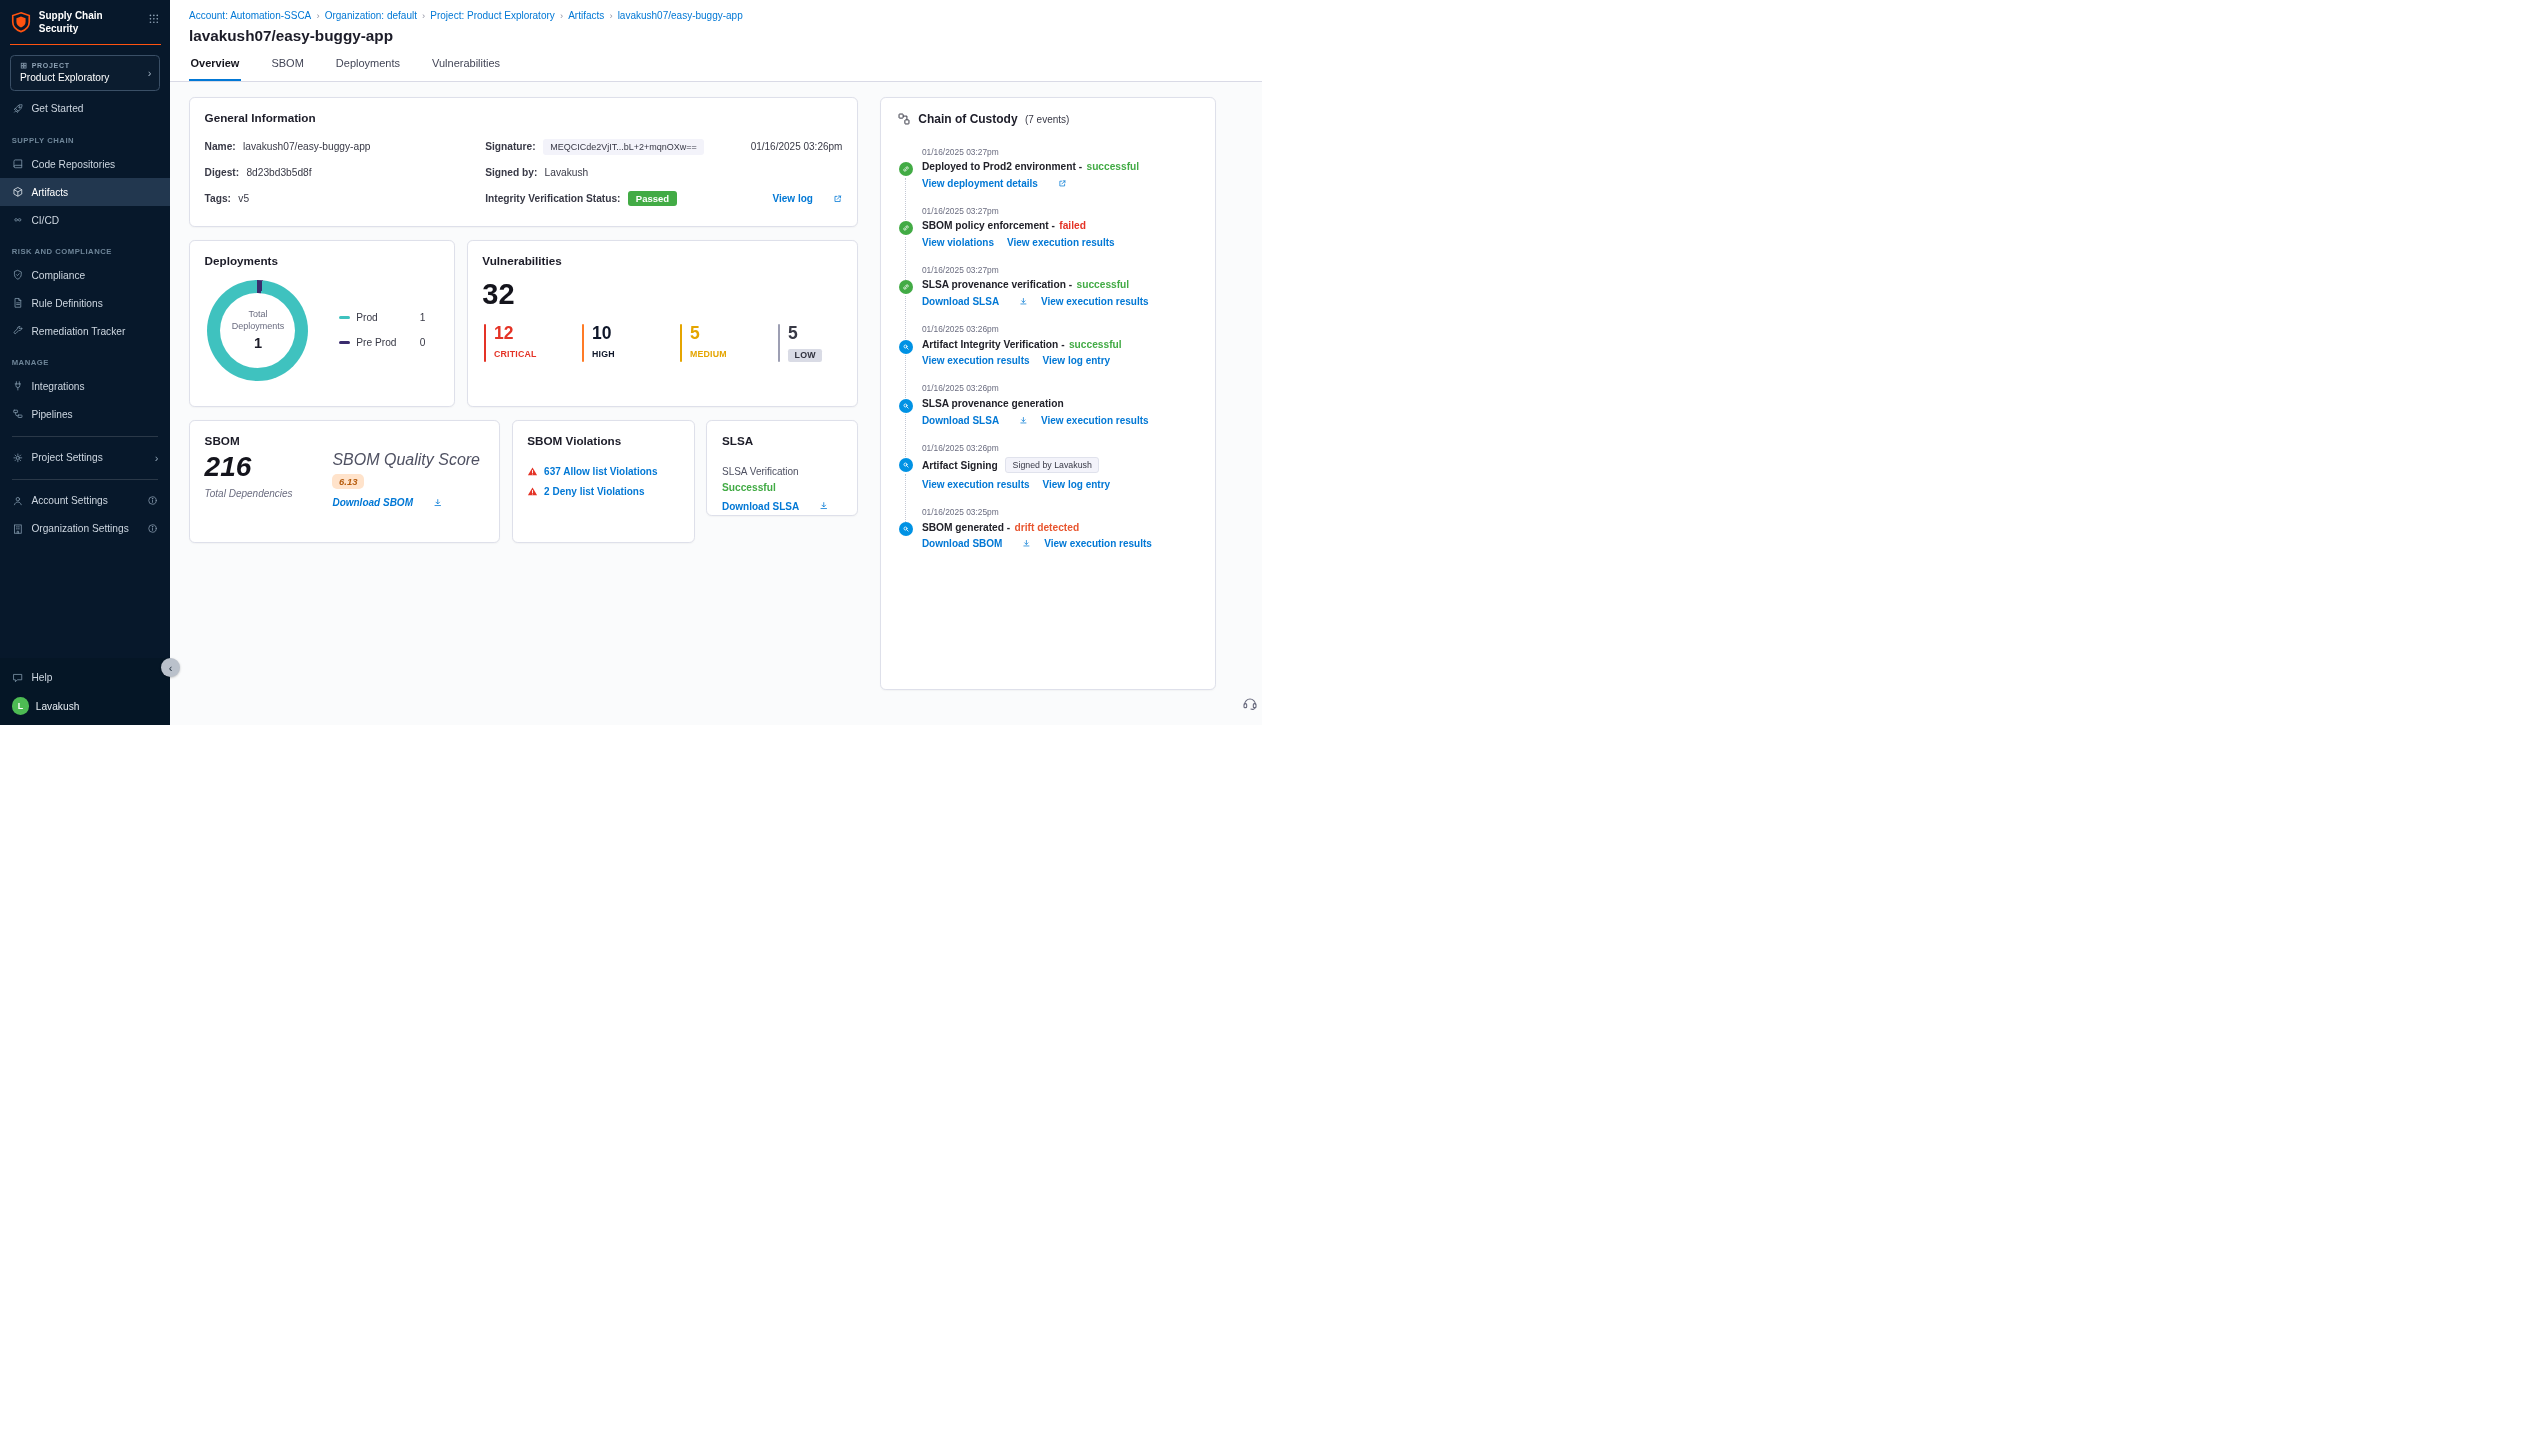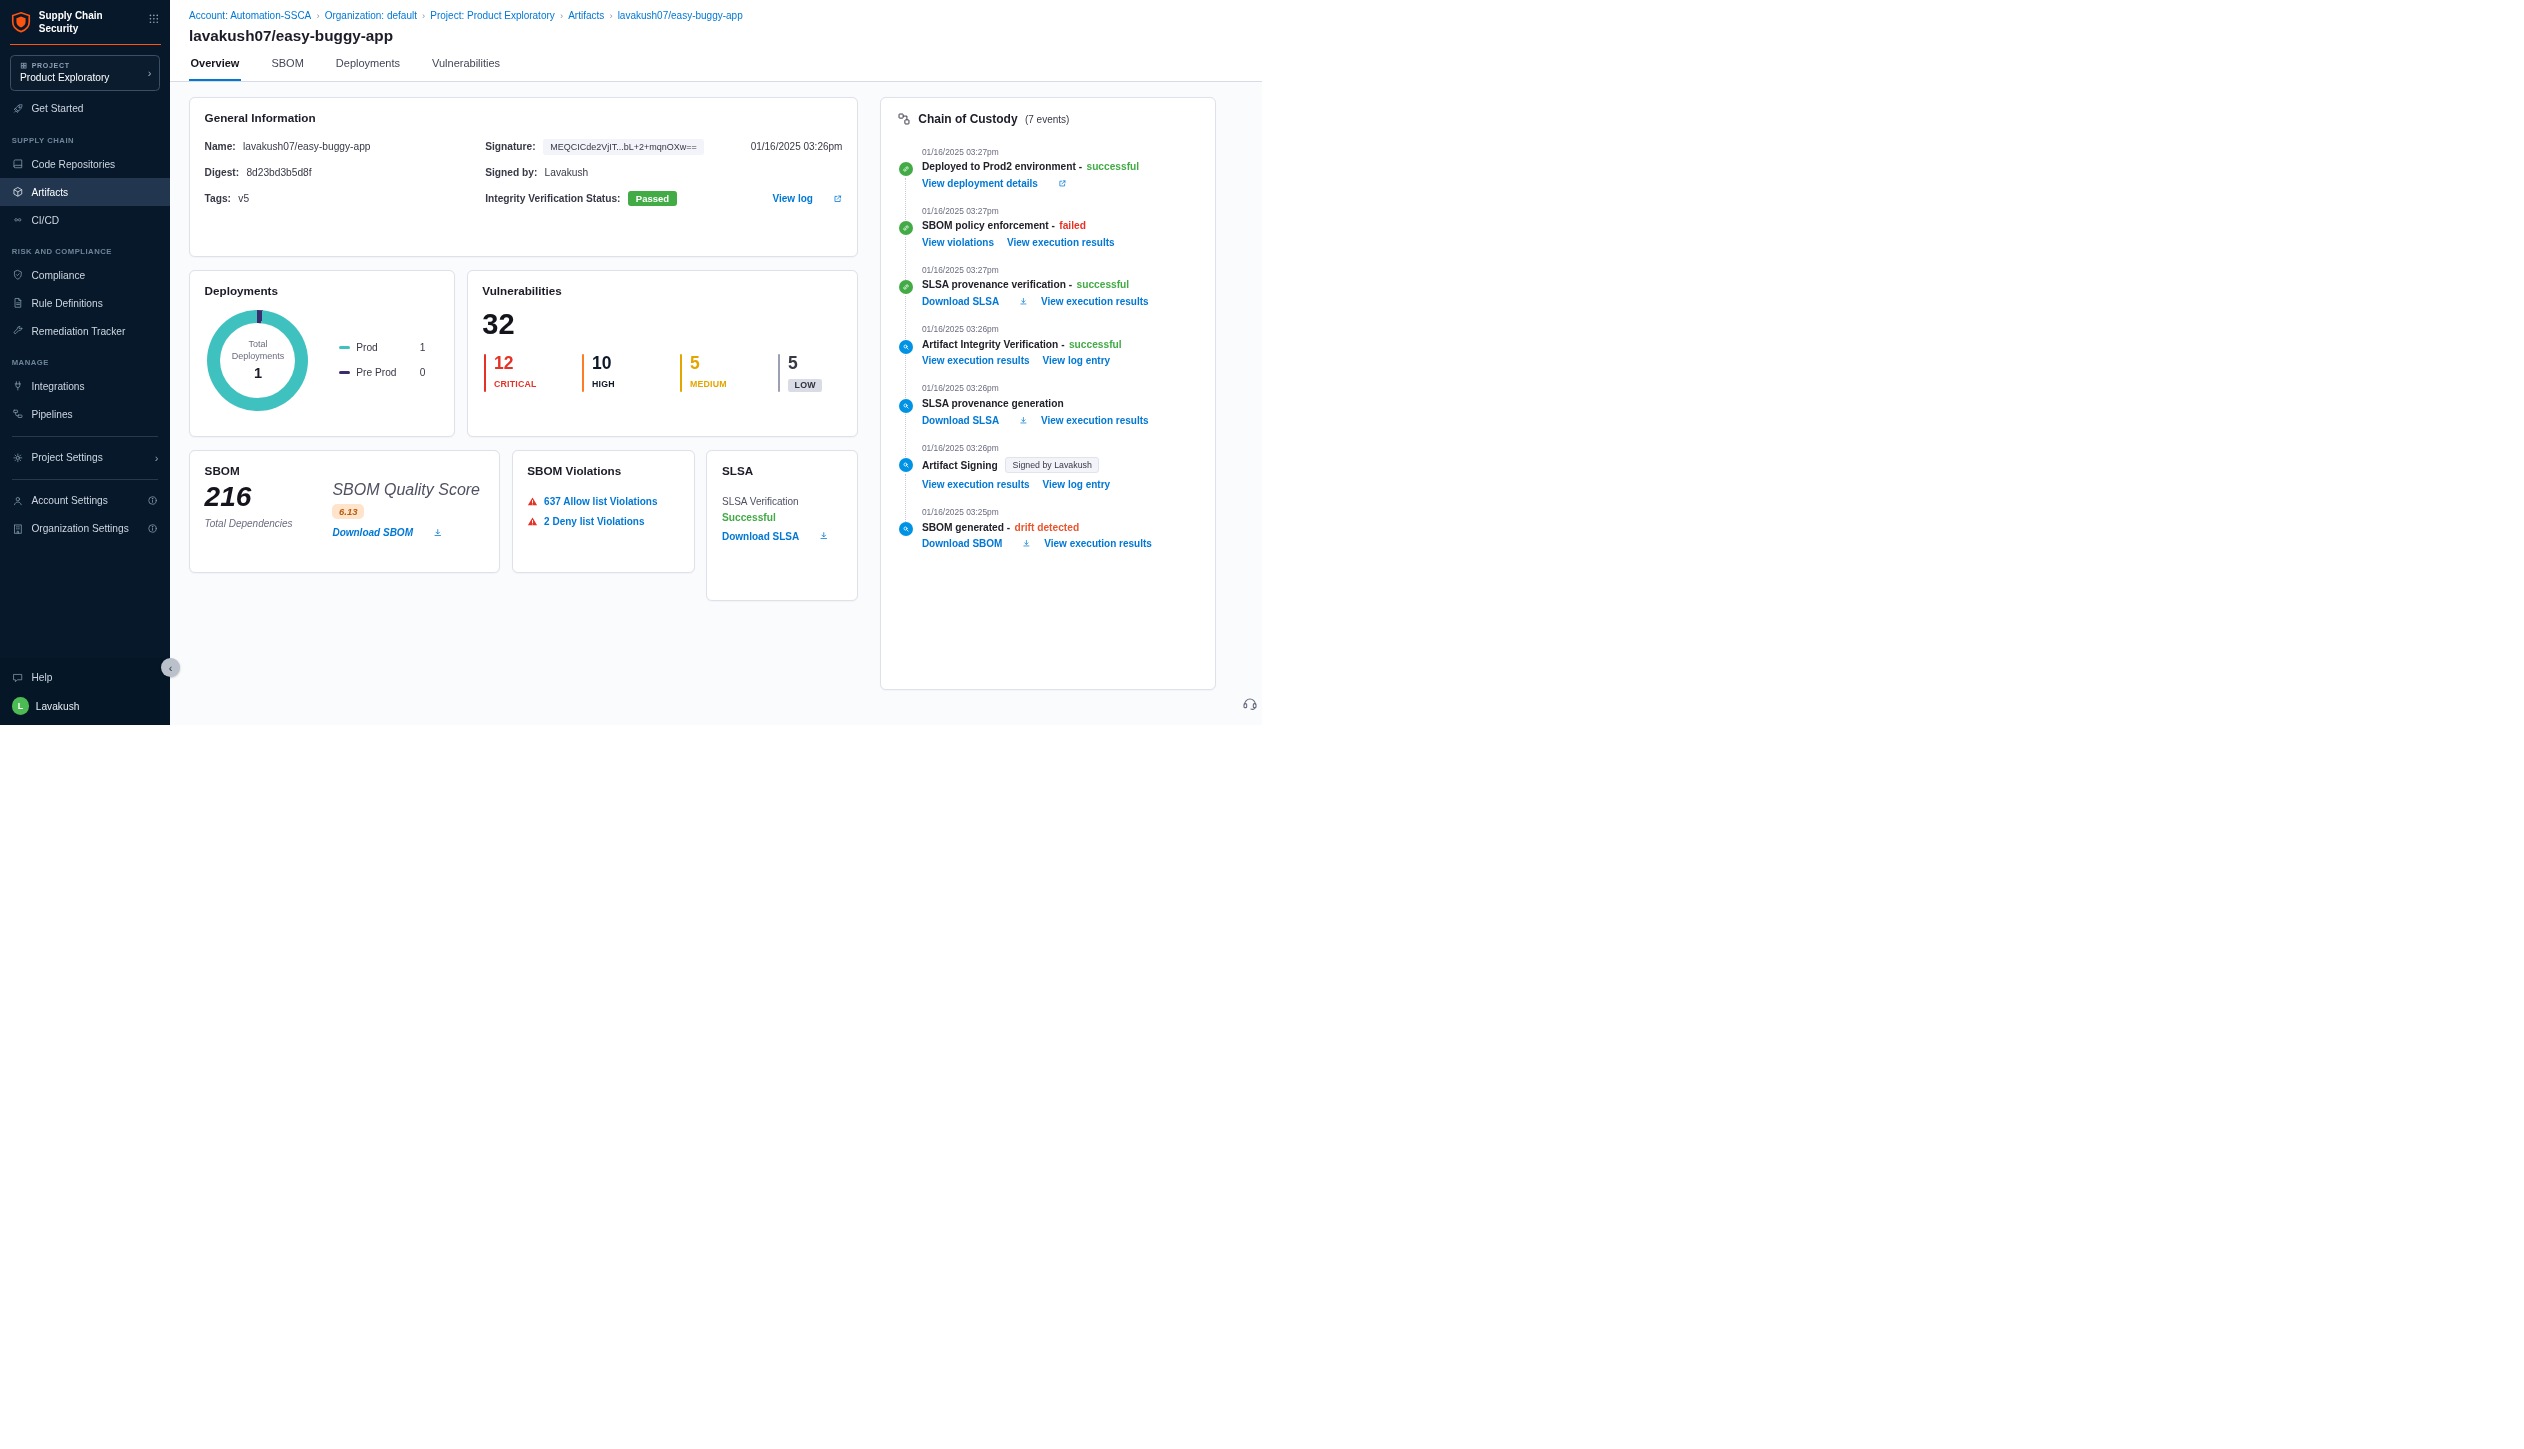--- a/index.html
+++ b/index.html
@@ -53,21 +53,21 @@
   .left-col { width: 669px; min-width: 669px; display: flex; flex-direction: column; gap: 13px; }
   .right-col { width: 336px; min-width: 336px; }
 
   .card { background: #fff; border: 0.7px solid #dee0ea; border-radius: 5.8px; box-shadow: 0 0.7px 1.5px rgba(40,41,61,.04); padding: 13px 14.6px; }
   .card-title { font-size: 11.7px; font-weight: 700; color: #1c1c28; }
 
   .link { color: #0278d5; font-weight: 600; font-size: 10px; display: inline-flex; align-items: center; gap: 20px; cursor: pointer; text-decoration: none; }
   .link svg { flex: 0 0 auto; }
 
   
-  .gi-card { height: 160px; }
+  .gi-card { height: 130px; }
   .gi-grid { display: flex; margin-top: 10.2px; }
   .gi-left { width: 44%; }
   .gi-right { flex: 1; }
   .gi-row { display: flex; align-items: center; height: 26px; font-size: 10.2px; }
   .gi-label { font-weight: 600; color: #383946; margin-right: 7.3px; white-space: nowrap; }
   .gi-value { color: #383946; }
   .pill { background: #f3f3fa; border-radius: 2.9px; padding: 2.9px 7.3px; font-size: 9px; color: #383946; }
   .gi-row .right-slot { margin-left: auto; }
   .badge-pass { background: #42ab45; color: #fff; border-radius: 2.9px; padding: 2.2px 8px; font-size: 9.5px; font-weight: 600; }
   .gi-time { font-size: 10px; color: #383946; }
@@ -108,21 +108,21 @@
   .sbom-left .muted { margin-top: 5.8px; }
   .sbom-right { margin-left: auto; padding-right: 4.4px; }
   .score-label { font-size: 16px; color: #4f5162; }
   .score-pill { display: inline-block; background: #ffe3cb; color: #b75e10; font-weight: 700; font-size: 9.5px; border-radius: 5px; padding: 2.2px 6.6px; margin-top: 5.1px; }
   .sbom-right .link { margin-top: 8px; }
 
   .viol-card { width: 183px; min-width: 183px; height: 123px; }
   .viol-row { display: flex; align-items: center; gap: 5.8px; margin-top: 9.5px; }
   .viol-row.first { margin-top: 19px; }
 
-  .slsa-card { flex: 1; height: 151px; }
+  .slsa-card { flex: 1; height: 96px; }
   .slsa-verif { margin-top: 19px; font-size: 10px; color: #4f5162; }
   .slsa-status { margin-top: 5.1px; font-size: 10.2px; font-weight: 600; color: #42ab45; }
   .slsa-card .link { margin-top: 8px; }
 
   
   .coc-card { height: 593px; overflow: hidden; padding: 14.6px 16px; }
   .coc-header { display: flex; align-items: center; gap: 7.3px; }
   .coc-header .hicon { color: #383946; display: inline-flex; }
   .coc-title { font-size: 12px; font-weight: 700; color: #1c1c28; }
   .coc-count { font-size: 10px; color: #383946; }

